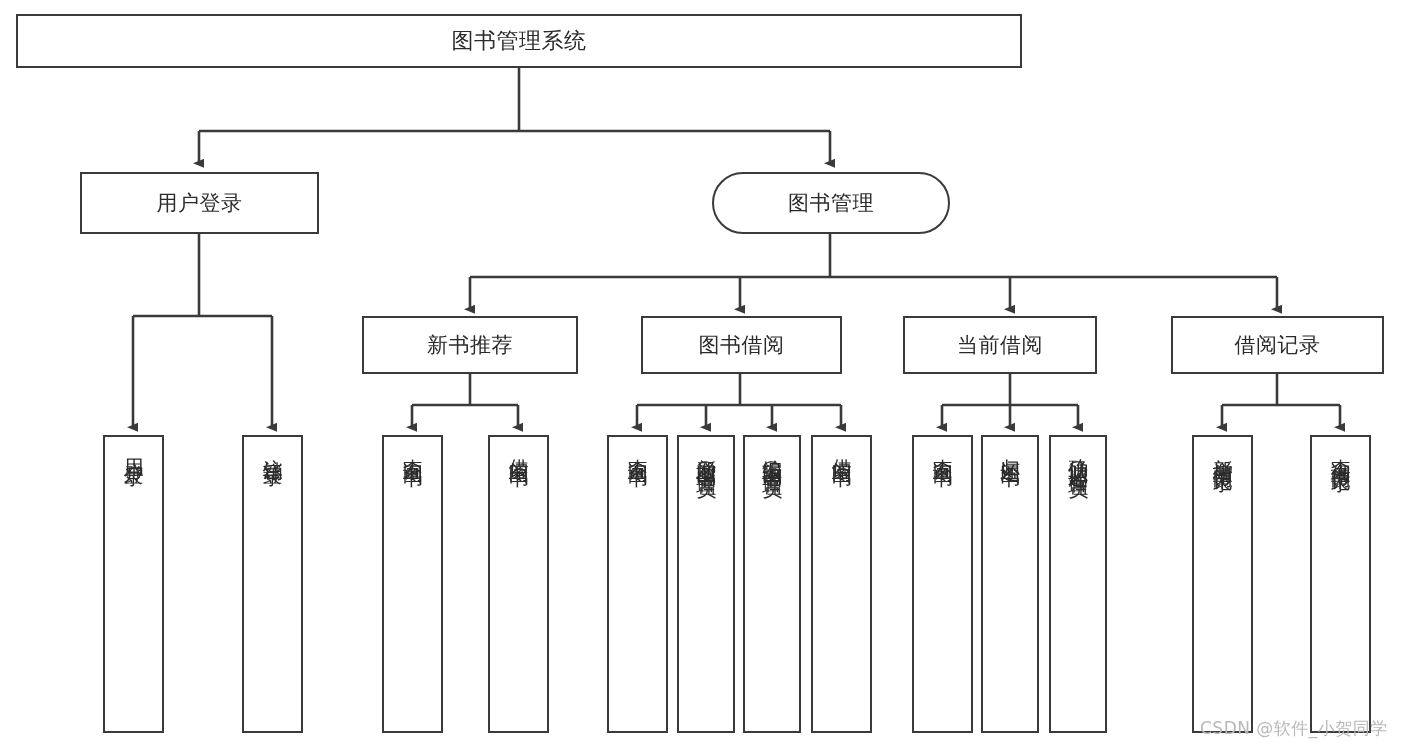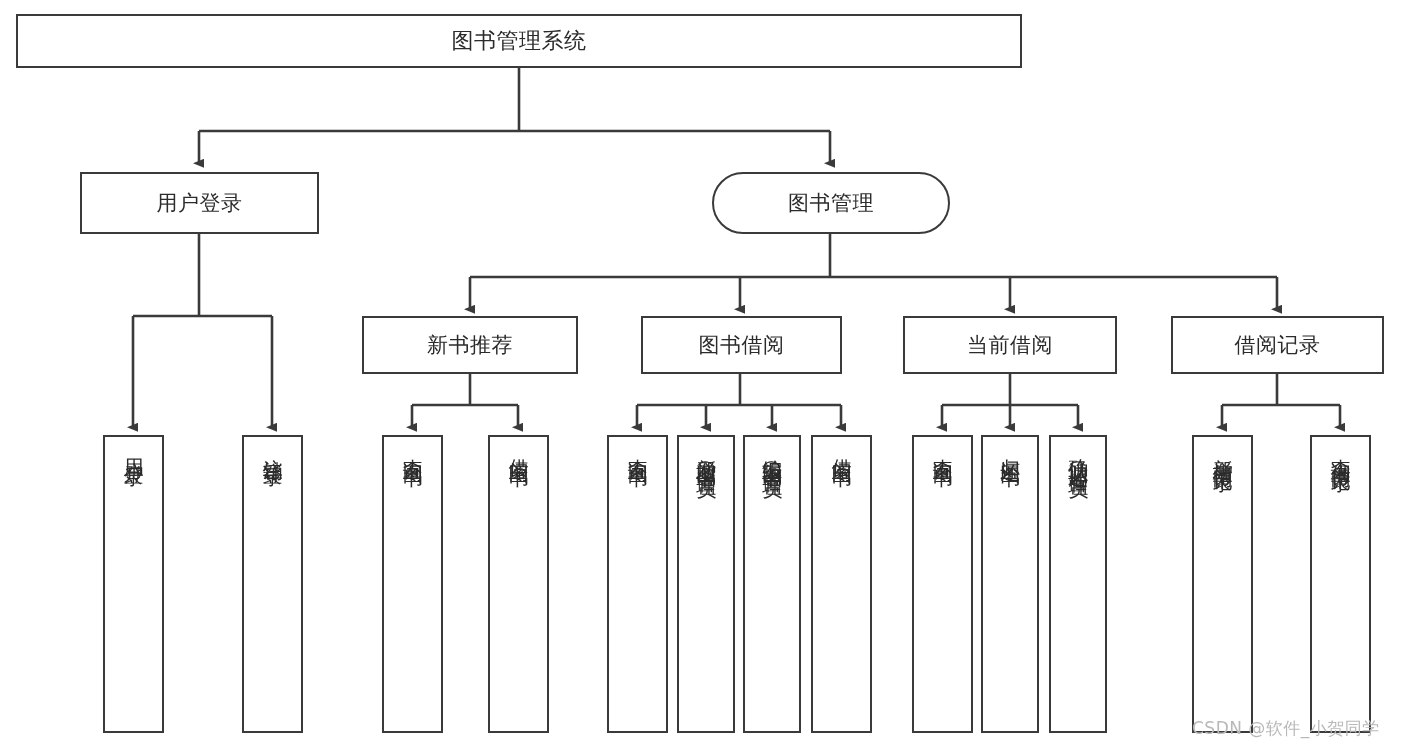--- a/index.html
+++ b/index.html
@@ -134,21 +134,21 @@
   <div class="node h" style="left:712px; top:172px; width:238px; height:62px;border-radius:31px;">
     <span>图书管理</span>
   </div>
 
   <div class="node h" style="left:362px; top:316px; width:216px; height:58px;">
     <span>新书推荐</span>
   </div>
   <div class="node h" style="left:633px; top:316px; width:201px; height:58px;margin-left:8px;">
     <span>图书借阅</span>
   </div>
-  <div class="node h" style="left:903px; top:316px; width:214px; height:58px;">
+  <div class="node h" style="left:903px; top:316px; width:194px; height:58px;">
     <span>当前借阅</span>
   </div>
   <div class="node h" style="left:1171px; top:316px; width:213px; height:58px;justify-content:center;">
     <span>借阅记录</span>
   </div>
 
   <div class="node v" style="left:103px; top:435px; width:61px; height:298px;">
     <span class="vtext">用户登录</span>
   </div>
   <div class="node v" style="left:242px; top:435px; width:61px; height:298px;">
@@ -185,15 +185,15 @@
     <span class="vtext">确认归还（管理员）</span>
   </div>
 
   <div class="node v" style="left:1192px; top:435px; width:61px; height:298px;">
     <span class="vtext">新增借阅记录</span>
   </div>
   <div class="node v" style="left:1310px; top:435px; width:61px; height:298px;">
     <span class="vtext">查询借阅记录</span>
   </div>
 
-  <div class="watermark" style="left:1192px; top:717px;">CSDN @软件_小贺同学</div>
+  <div class="watermark" style="left:1192px; top:717px;padding-left:8px;">CSDN @软件_小贺同学</div>
 
 </div>
 
 </body></html>

